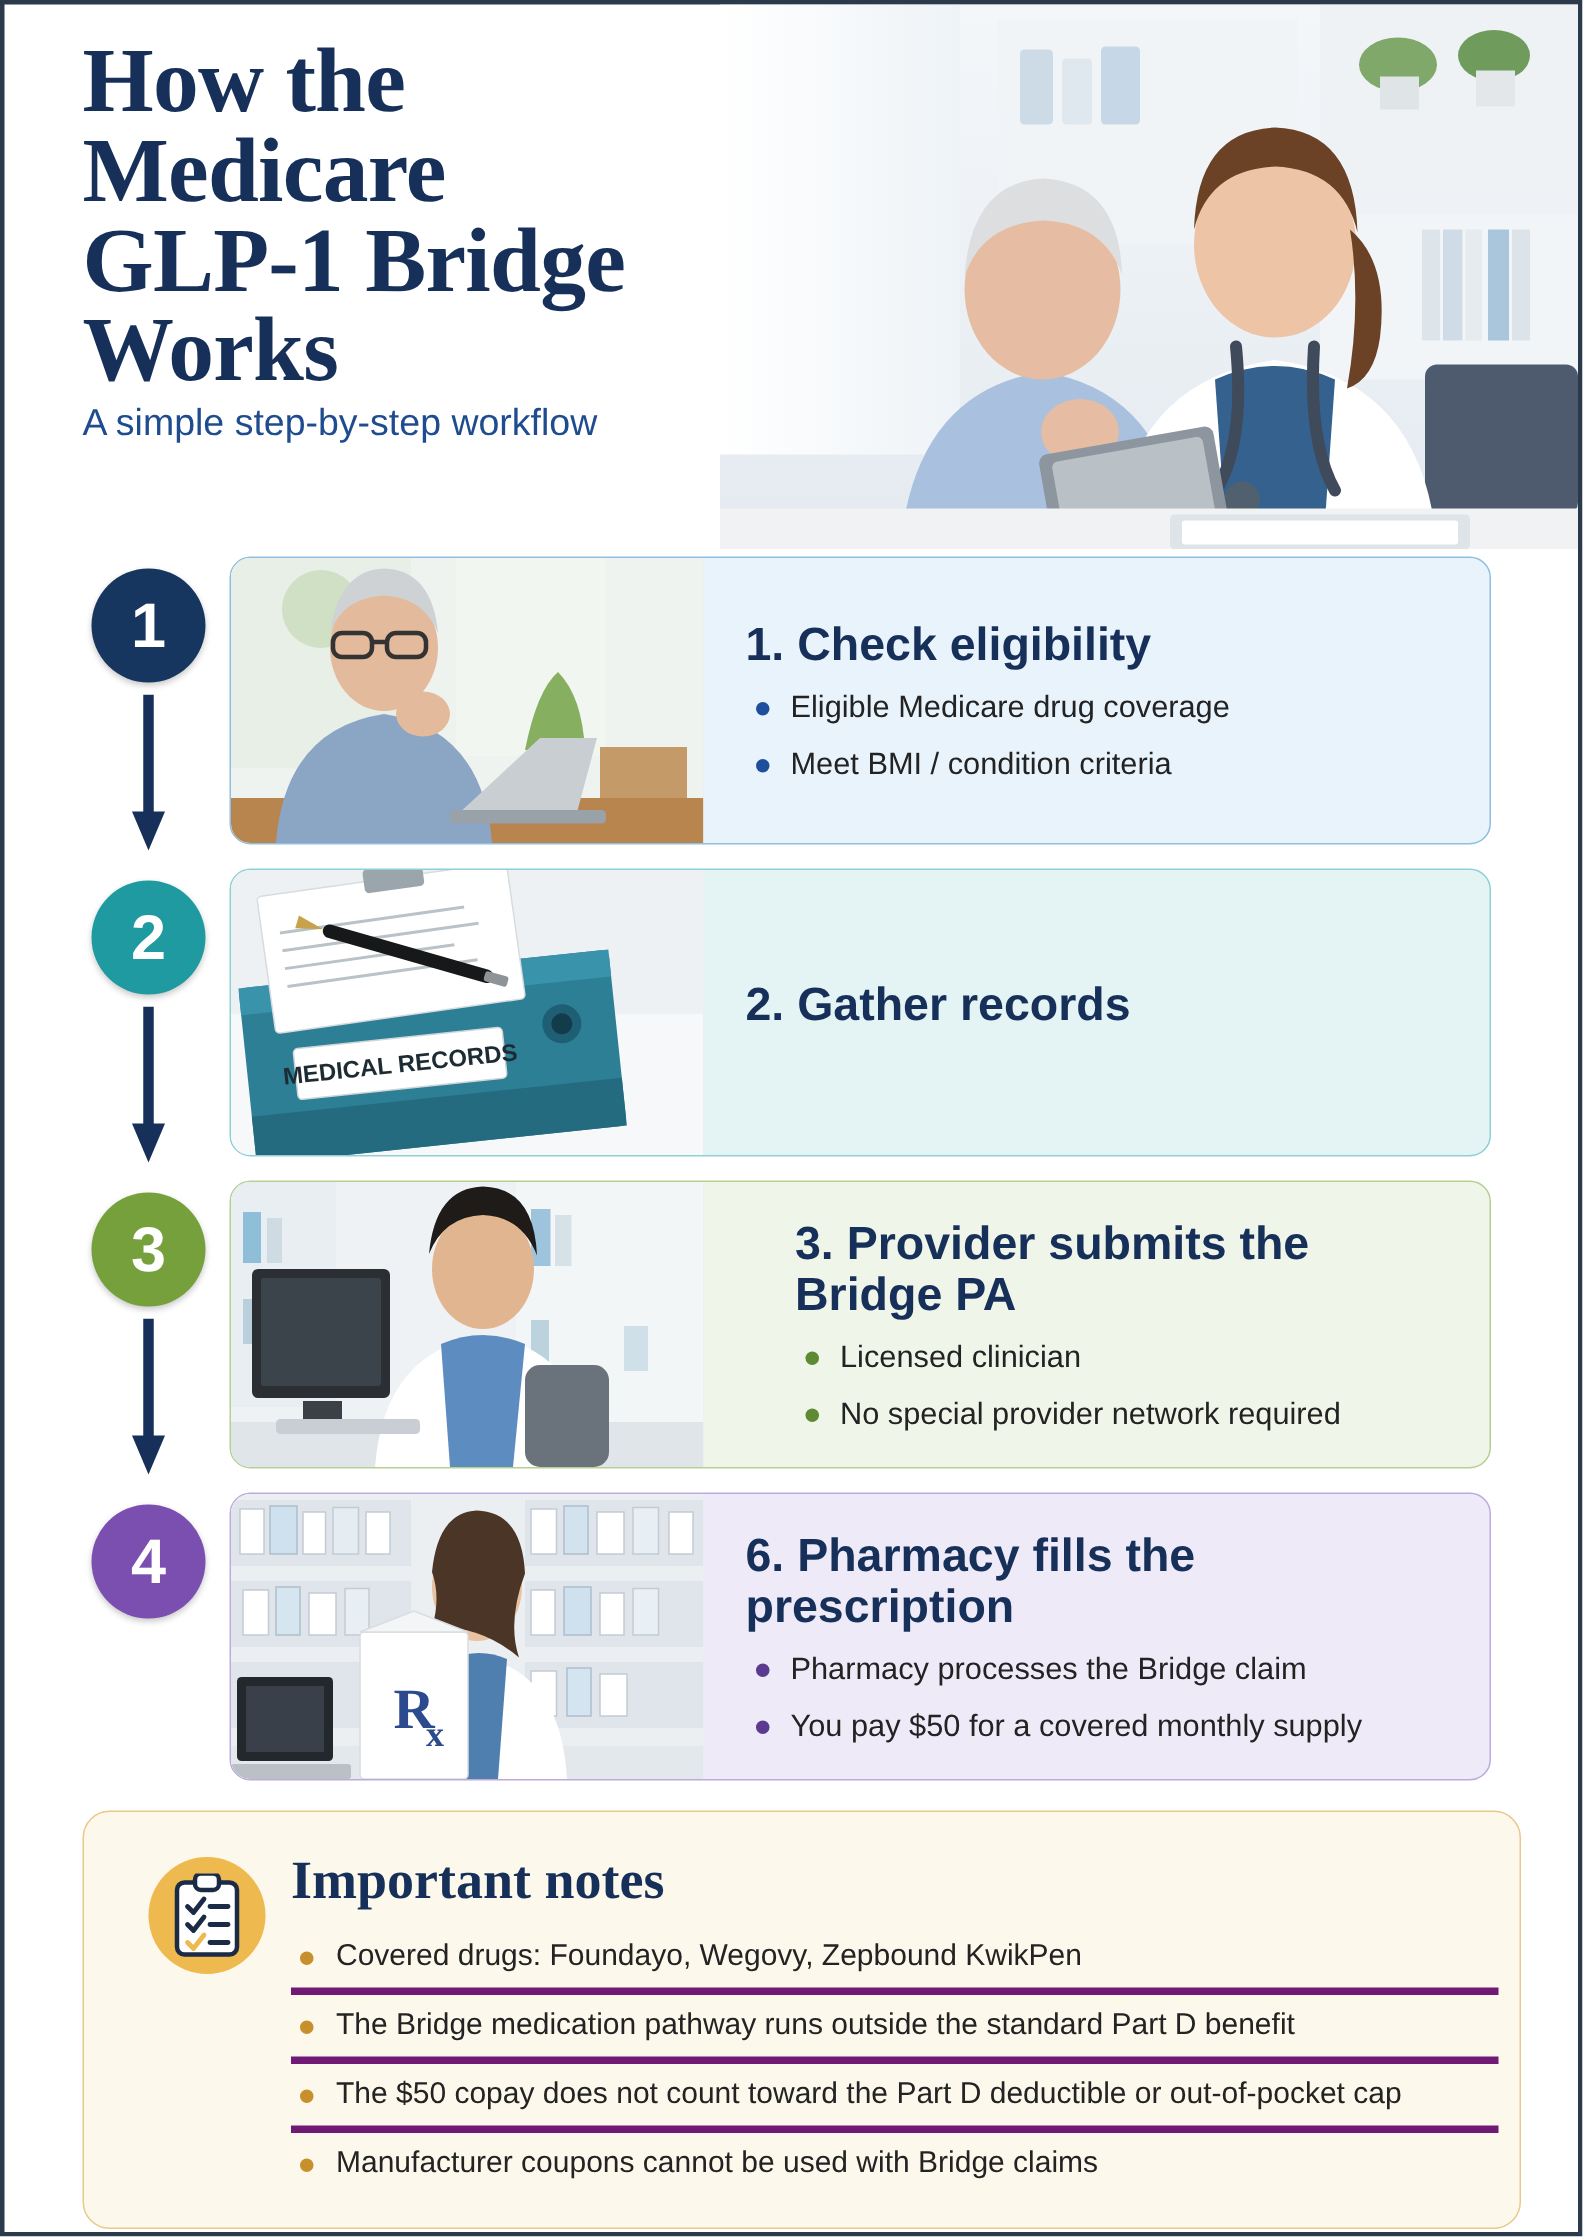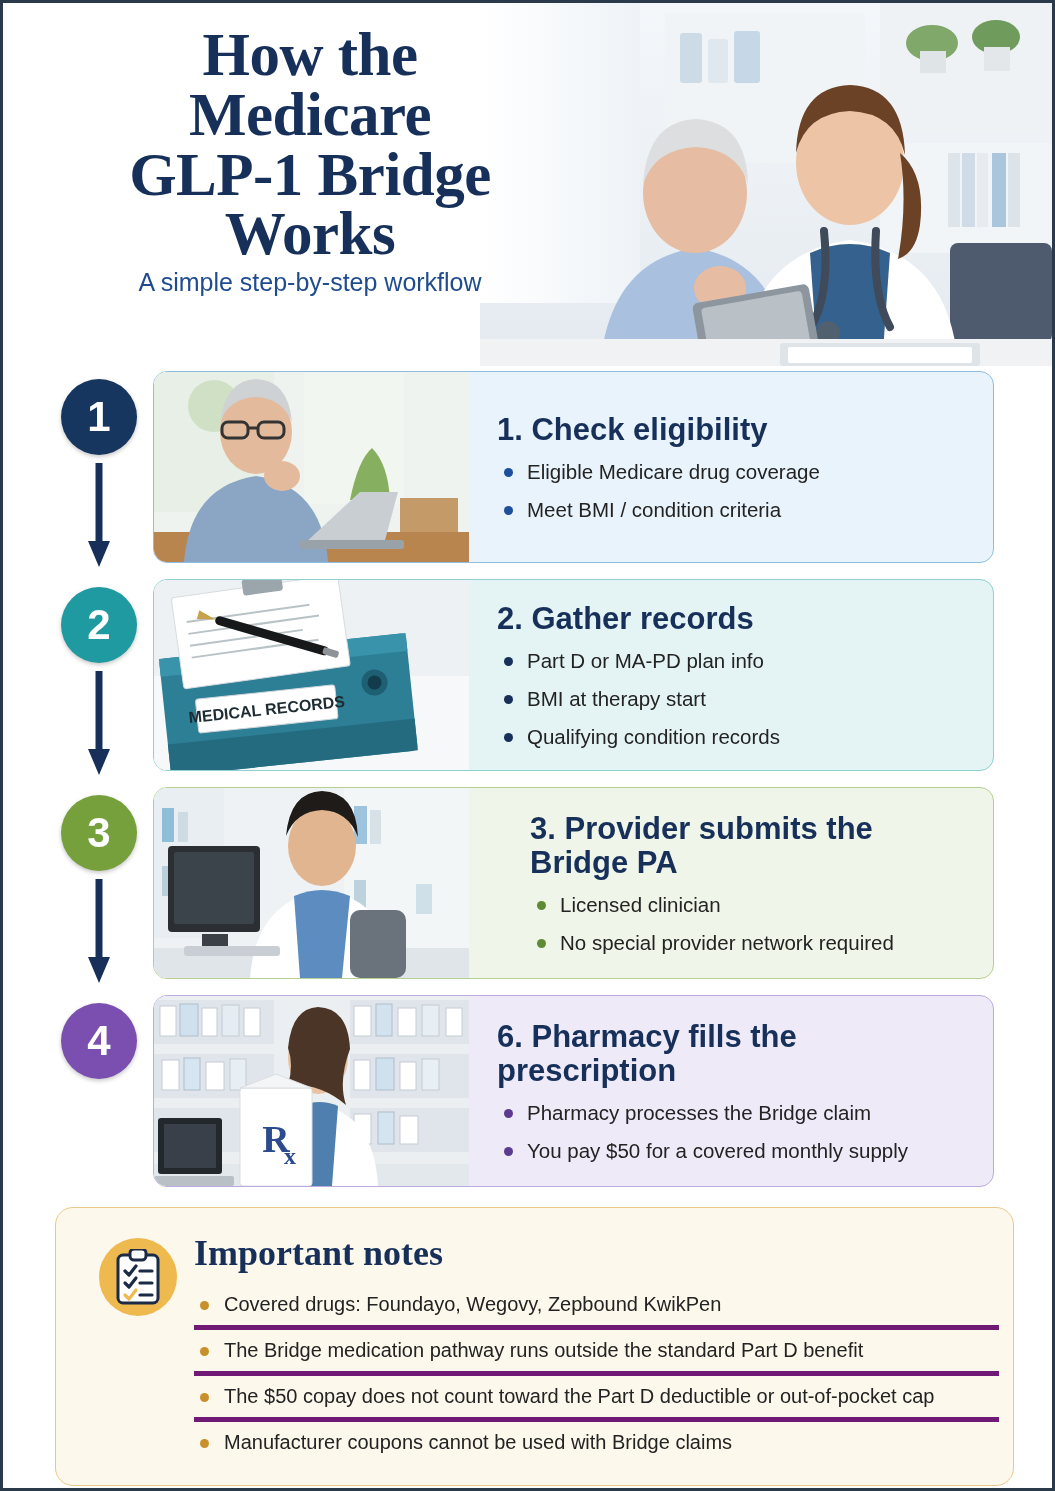--- a/index.html
+++ b/index.html
@@ -32,25 +32,24 @@
     top: 0;
     width: 572px;
     height: 363px;
     overflow: hidden;
     background: #eef2f5;
   }
   .header-photo svg { display: block; width: 100%; height: 100%; }
 
   .header-text {
     position: absolute;
-    left: 72px;
+    left: 52px;
     top: 22px;
     width: 470px;
     z-index: 5;
-    text-align: center;
   }
   .title {
     font-family: "Liberation Serif", serif;
     font-weight: bold;
     font-size: 61px;
     line-height: 0.98;
     color: #17305a;
     letter-spacing: -0.5px;
     margin: 0;
     text-shadow: 0 1px 0 rgba(255,255,255,0.9);
@@ -354,25 +353,20 @@
             </g>
             <g transform="rotate(16 120 60)">
               <rect x="58" y="52" width="118" height="9" rx="4.5" fill="#17181a"></rect>
               <polygon points="58,56.5 40,52 40,61" fill="#c7a24b"></polygon>
               <rect x="170" y="53" width="16" height="7" rx="2" fill="#8e9398"></rect>
             </g>
           </svg>
         </div>
         <div class="card-body">
           <h2 class="card-title">2. Gather records</h2>
-          <ul class="bullets" style="--bul:#17305a;">
-            <li>Part D or MA-PD plan info</li>
-            <li>BMI at therapy start</li>
-            <li>Qualifying condition records</li>
-          </ul>
         </div>
       </div>
     </div>
 
     <div class="step-row" style="margin-bottom:16px;">
       <div class="badge-col">
         <div class="badge" style="background:#76a03c;">
           <span>3</span>
         </div>
         <div class="arrow">

